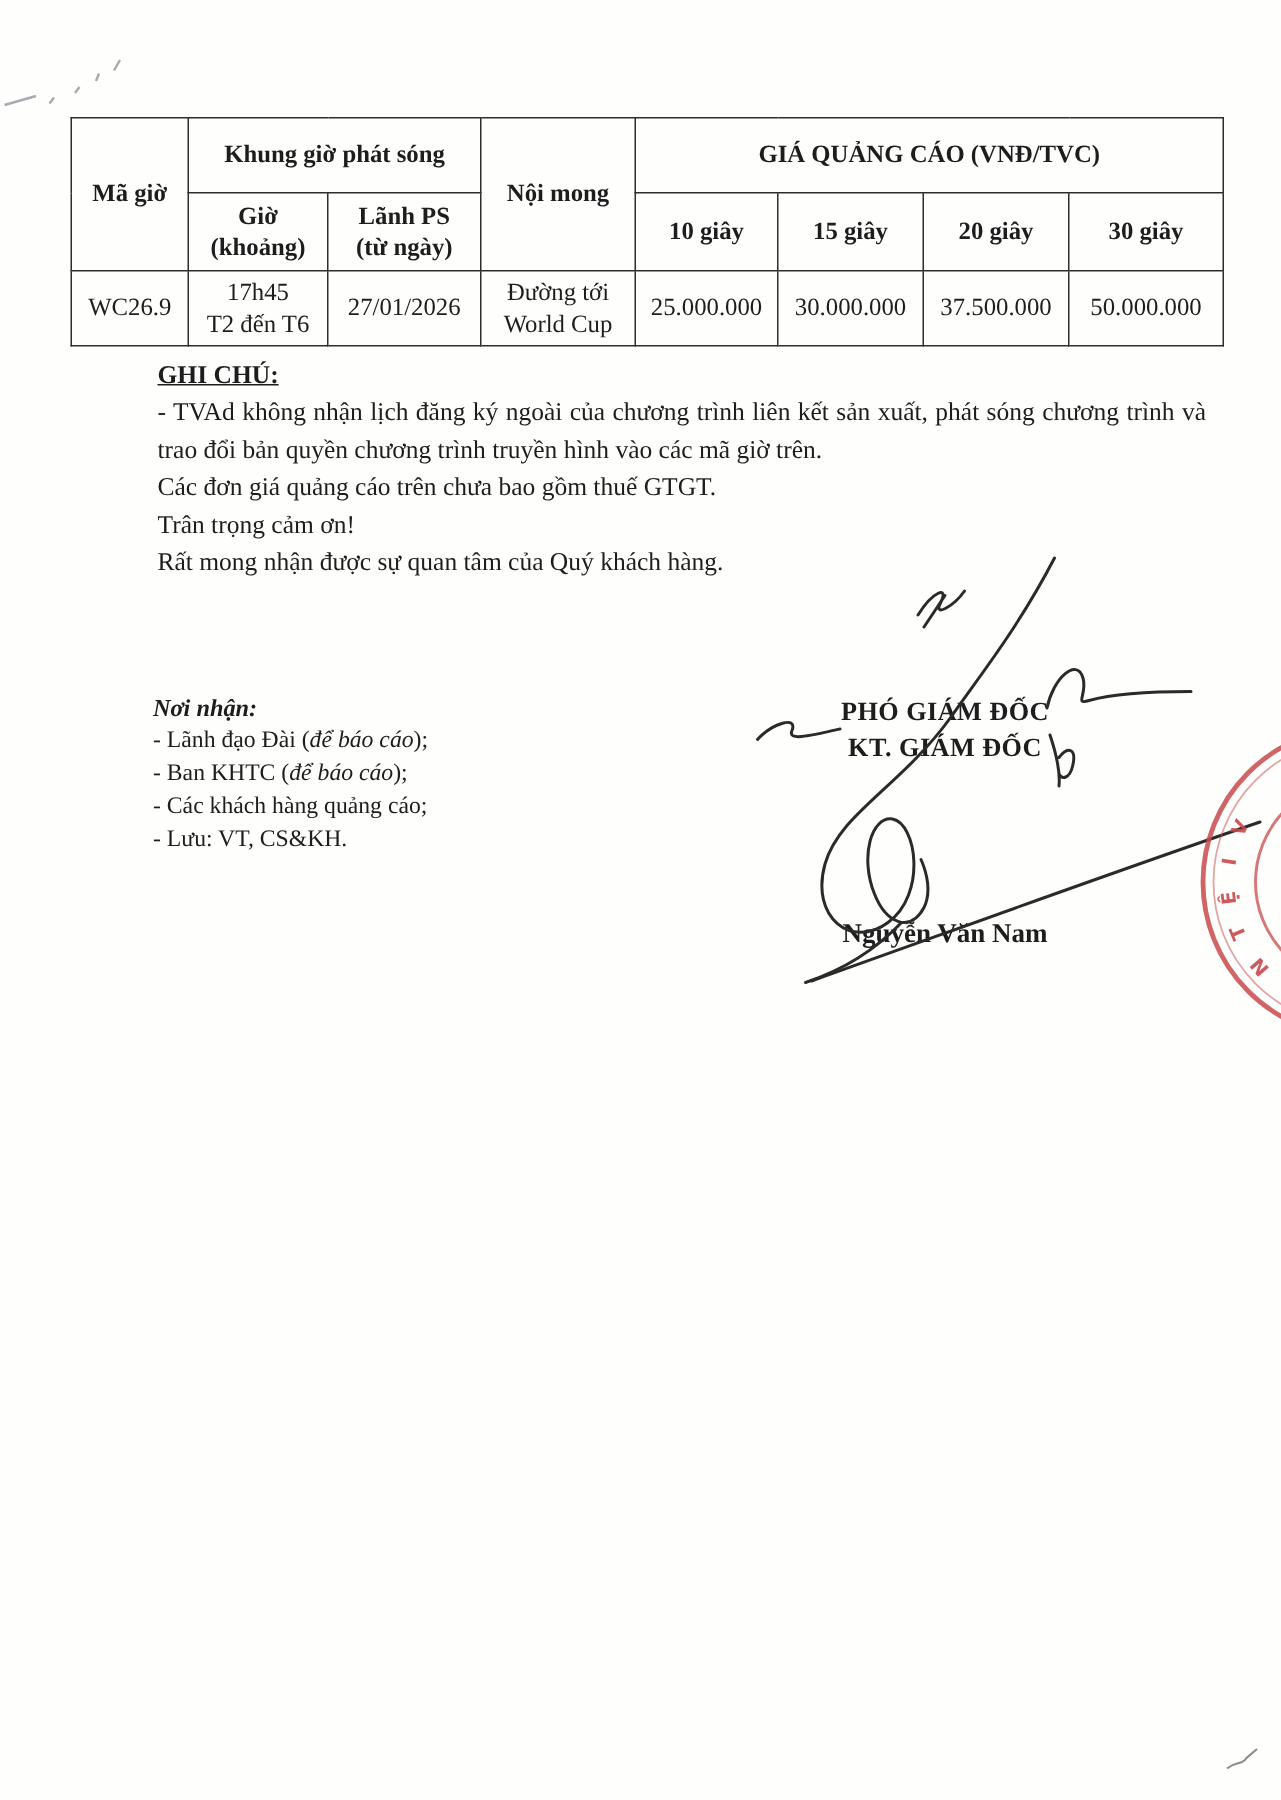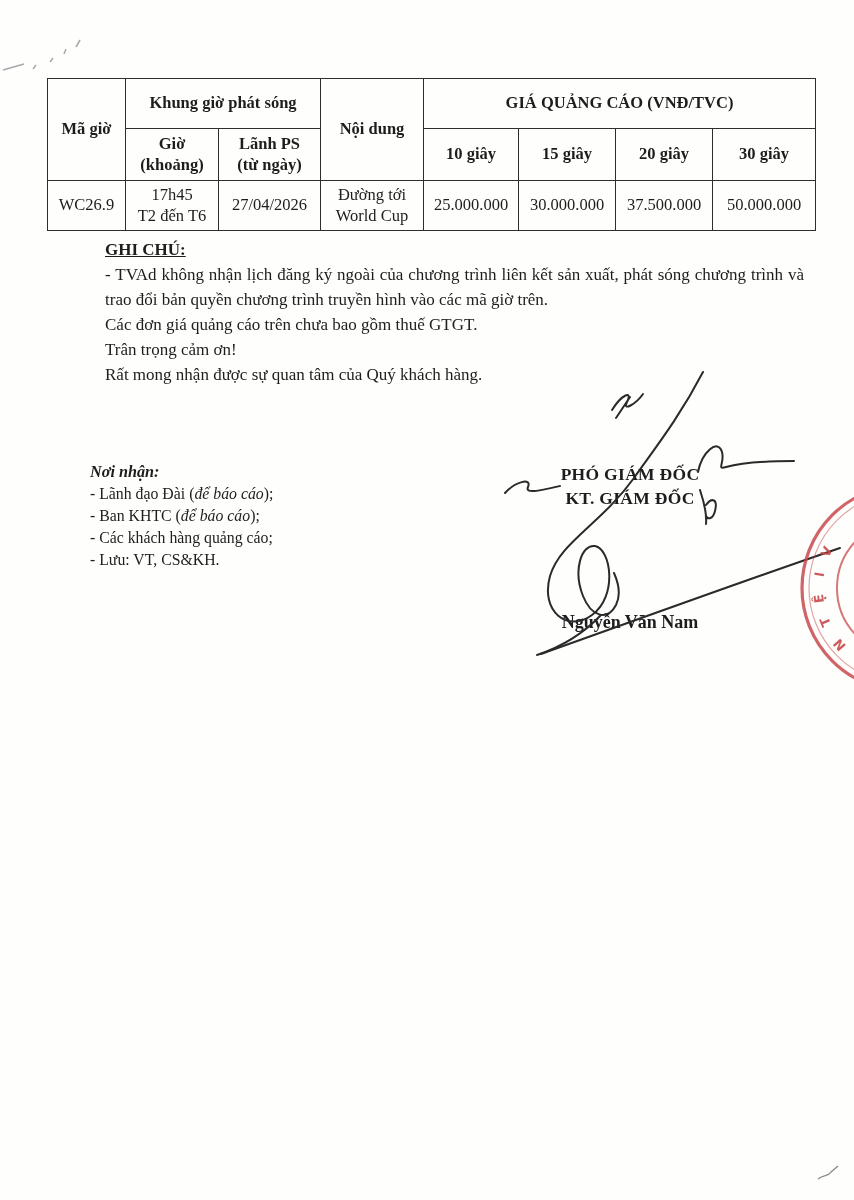--- a/index.html
+++ b/index.html
@@ -28,21 +28,21 @@
   tr.drow  { height: 50px; }
   
   .notes {
     position: absolute; left: 105px; top: 237px; width: 699px;
     font-size: 17px; line-height: 25px;
   }
   .notes .heading { font-weight: bold; text-decoration: underline; }
   .notes p.just { text-align: justify; }
   
   .recipients {
-    position: absolute; left: 90px; top: 461px; width: 300px;
+    position: absolute; left: 102px; top: 461px; width: 300px;
     font-size: 15.8px; line-height: 22px;
   }
   .recipients .heading { font-weight: bold; font-style: italic; font-size: 16.2px; }
   .recipients .italic { font-style: italic; }
   
   .sig-title {
     position: absolute; left: 525px; top: 462px; width: 210px;
     text-align: center; font-weight: bold; font-size: 17.5px; line-height: 24px;
     letter-spacing: .3px;
   }
@@ -67,21 +67,21 @@
     <col style="width:103px">
       <col style="width:95px">
       <col style="width:97px">
     <col style="width:97px">
       <col style="width:103px">
   </colgroup>
   <tbody>
       <tr class="hrow1">
     <th rowspan="2">Mã giờ</th>
     <th colspan="2">Khung giờ phát sóng</th>
-    <th rowspan="2">Nội dung</th>
+    <th rowspan="2">Nội mong</th>
     <th colspan="4">GIÁ QUẢNG CÁO (VNĐ/TVC)</th>
   </tr>
   <tr class="hrow2">
     <th>
       <div>Giờ</div>
       <div>(khoảng)</div>
     </th>
     <th>
       <div>Lãnh PS</div>
       <div>(từ ngày)</div>
@@ -90,21 +90,21 @@
     <th>15 giây</th>
     <th>20 giây</th>
     <th>30 giây</th>
   </tr>
   <tr class="drow">
     <td>WC26.9</td>
     <td>
       <div>17h45</div>
       <div>T2 đến T6</div>
     </td>
-    <td>27/04/2026</td>
+    <td>27/01/2026</td>
     <td>
       <div>Đường tới</div>
       <div>World Cup</div>
     </td>
     <td>25.000.000</td>
     <td>30.000.000</td>
     <td>37.500.000</td>
     <td>50.000.000</td>
   </tr>
 </tbody>

